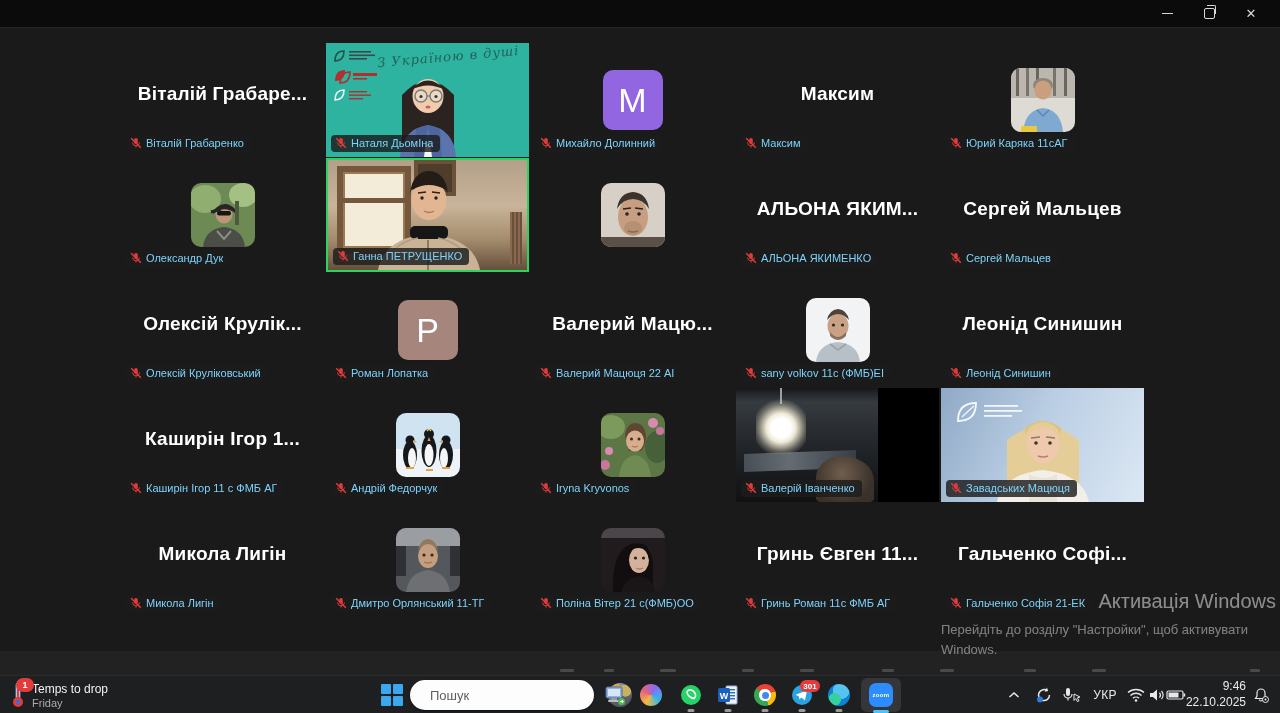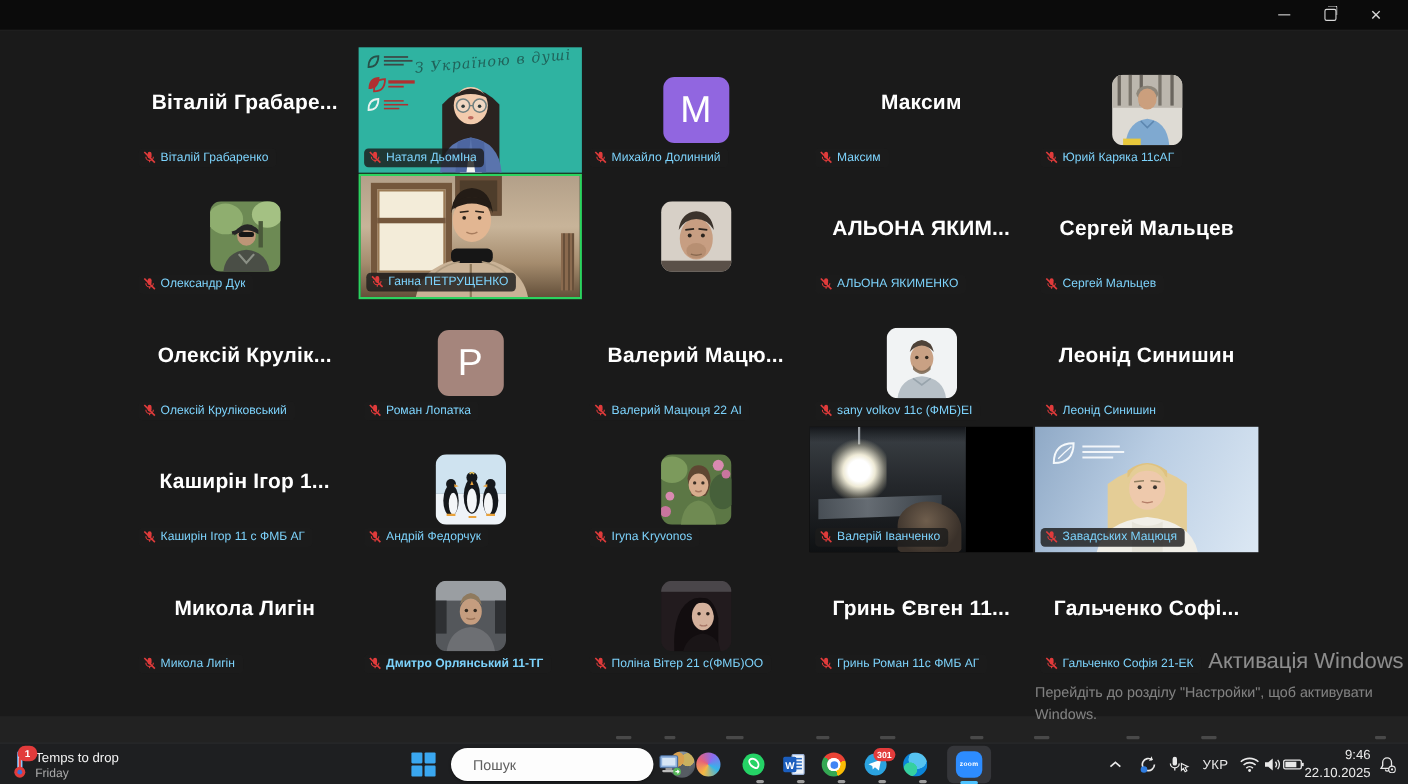--- a/index.html
+++ b/index.html
@@ -77,21 +77,21 @@
   .taskbar{position:absolute;left:0;top:675px;width:1280px;height:38px;background:#1e1f21;
            border-top:1px solid #2b2c2e;z-index:60;}
   .weather{position:absolute;left:4px;top:2px;display:flex;align-items:center;gap:6px;height:34px;
            padding:0 6px;border-radius:4px;}
   .wbadge{position:absolute;left:12px;top:0px;min-width:14px;height:14px;border-radius:7px;background:#e23b3b;
           color:#fff;font-size:9px;font-weight:700;display:flex;align-items:center;justify-content:center;
           padding:0 2px;z-index:2;}
   .wtxt .t1{font-size:12px;color:#f2f2f2;}
   .wtxt .t2{font-size:11px;color:#ababab;margin-top:1px;}
   .tb-btn{position:absolute;top:1px;width:36px;height:36px;display:flex;align-items:center;
-          justify-content:flex-start;border-radius:5px;}
+          justify-content:center;border-radius:5px;}
   .start-grid{display:grid;grid-template-columns:10px 10px;grid-template-rows:10px 10px;gap:2px;}
   .start-grid i{background:#3aa7f0;border-radius:1px;}
   .search{position:absolute;left:410px;top:4px;width:184px;height:30px;background:#fdfdfd;border:none;
           border-radius:15px;display:flex;align-items:center;box-shadow:0 1px 2px rgba(0,0,0,.5);}
   .search input{flex:1;border:none;outline:none;background:transparent;font-size:13px;color:#444;
                 font-family:"Liberation Sans",sans-serif;}
   .search input::placeholder{color:#5f5f5f;}
   .search-q{margin:0 7px 0 11px;}
   .search-img{width:24px;height:24px;border-radius:12px;margin-right:4px;flex:none;
       background:radial-gradient(circle at 30% 30%,#d8a050 0 28%,transparent 30%),
@@ -552,21 +552,21 @@
     <div class="pill">
       <svg width="12" height="12" viewBox="0 0 12 12">
         <rect x="4.2" y="1" width="3.6" height="6" rx="1.8" fill="#e03b3b"></rect>
         <path d="M2.6 5.4a3.4 3.4 0 0 0 6.8 0" fill="none" stroke="#e03b3b" stroke-width="1"></path>
         <line x1="6" y1="8.8" x2="6" y2="10.6" stroke="#e03b3b" stroke-width="1"></line>
         <line x1="1.2" y1="1.2" x2="10.8" y2="10.8" stroke="#e03b3b" stroke-width="1.5"></line>
       </svg>
       <span>Микола Лигін</span>
     </div>
   </div>
-      <div class="tile" style="left: 326px; top: 503px; font-weight: bold;">
+      <div class="tile" style="left: 326px; top: 503px;">
 
     <div class="photobox">
           <svg viewBox="0 0 64 64">
     <rect width="64" height="64" fill="#54575b"></rect>
     <rect width="64" height="18" fill="#9a9ea2"></rect>
     <rect x="0" y="18" width="10" height="30" fill="#2e3033"></rect>
     <rect x="54" y="18" width="10" height="30" fill="#2e3033"></rect>
     <path d="M10 64 Q13 44 32 42 Q51 44 54 64 Z" fill="#6d6f73"></path>
     <ellipse cx="32" cy="28" rx="10" ry="12" fill="#c59d7f"></ellipse>
     <path d="M22 22 Q24 12 32 11 Q40 12 42 22 Q37 16 32 16 Q27 16 22 22 Z" fill="#8f7a5e"></path>

